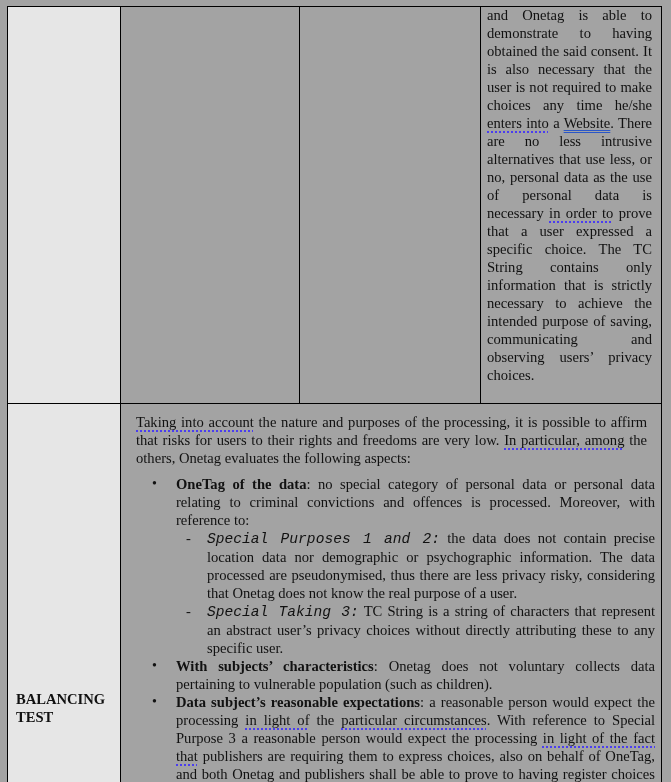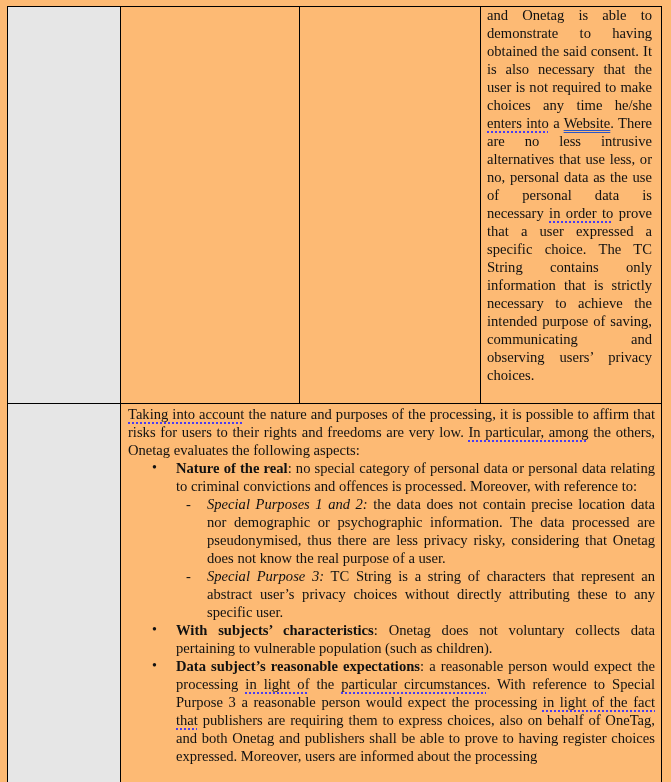--- a/index.html
+++ b/index.html
@@ -1,37 +1,37 @@
 <!DOCTYPE html>
 <html><head>
 <meta charset="utf-8">
 <style>
   html, body { margin:0; padding:0; background:#ffffff; }
   body { width:671px; height:782px; overflow:hidden; position:relative; font-family:"Liberation Serif","DejaVu Serif",serif; color:#111; }
-  .page { position:absolute; left:0; top:0; width:671px; height:782px; background:#fdba74; }
+  .page { position:absolute; left:0; top:0; width:671px; height:782px; background:#a3a3a3; }
   .cell { position:absolute; box-sizing:border-box; }
   .vline { position:absolute; background:#000; width:1px; }
   .hline { position:absolute; background:#000; height:1px; }
   .label-col { background:#e6e6e6; }
   .txt { font-size:14.6px; line-height:18px; text-align:justify; }
   .col4 { position:absolute; left:480px; top:6px; width:172px; padding:0 0 0 7px; box-sizing:border-box; }
   .col4 .txt { text-align:justify; text-align-last:left; }
   .balance { position:absolute; left:128px; top:405px; width:527px; }
-  .balance p { margin:0; }
+  .balance p { margin:8px; }
   .label-text { position:absolute; left:16px; top:690px; font-weight:bold; font-size:14.6px; line-height:18px; }
   .dotted { text-decoration: underline dotted #4a3df0; text-underline-offset:3px; text-decoration-thickness:1.5px; }
   .dbl { text-decoration: underline double #2b57c8; text-underline-offset:2px; }
   ul.bullets { margin:0; padding:0; list-style:none; }
   ul.bullets > li { position:relative; padding-left:48px; }
   ul.bullets > li .bullet { position:absolute; left:24px; top:0; font-size:14px; }
   ul.dashes { margin:0; padding:0; list-style:none; }
   ul.dashes > li { position:relative; padding-left:31px; }
   ul.dashes > li .dash { position:absolute; left:10px; top:0; }
   b { font-weight:bold; }
-  i { font-style:italic; }
+  i { font-style:italic;font-family:Liberation Mono, monospace; }
 </style>
 </head>
 <body>
 
 <div class="page">
 
   <div class="cell label-col" style="left:7px;top:6px;width:114px;height:397px;"></div>
   <div class="cell label-col" style="left:7px;top:403px;width:114px;height:379px;"></div>
 
   <div class="hline" style="left:7px;top:6px;width:655px;"></div>
@@ -42,36 +42,40 @@
   <div class="vline" style="left:480px;top:6px;height:397px;"></div>
   <div class="vline" style="left:661px;top:6px;height:776px;"></div>
 
   <div class="cell" style="left:121px;top:7px;width:178px;height:396px;"></div>
   <div class="cell" style="left:300px;top:7px;width:180px;height:396px;"></div>
 
   <div class="col4">
     <div class="txt" id="col4-text"><span>and Onetag is able to demonstrate to having obtained the said consent. It is also necessary that the user is not required to make choices any time he/she </span><span class="dotted">enters into</span><span> a </span><span class="dbl">Website</span><span>. There are no less intrusive alternatives that use less, or no, personal data as the use of personal data is necessary </span><span class="dotted">in order to</span><span> prove that a user expressed a specific choice. The TC String contains only information that is strictly necessary to achieve the intended purpose of saving, communicating and observing users’ privacy choices.</span></div>
   </div>
 
+  <div class="label-text">
+    <div>BALANCING</div>
+    <div>TEST</div>
+  </div>
 
   <div class="balance txt">
     <p><span class="dotted">Taking into account</span><span> the nature and purposes of the processing, it is possible to affirm that risks for users to their rights and freedoms are very low. </span><span class="dotted">In particular, among</span><span> the others, Onetag evaluates the following aspects:</span></p>
 
     <ul class="bullets">
       <li>
         <span class="bullet">•</span>
-        <b>Nature of the real</b><span>: no special category of personal data or personal data relating to criminal convictions and offences is processed. Moreover, with reference to:</span>
+        <b>OneTag of the data</b><span>: no special category of personal data or personal data relating to criminal convictions and offences is processed. Moreover, with reference to:</span>
         <ul class="dashes">
           <li>
             <span class="dash">-</span>
             <i>Special Purposes 1 and 2:</i><span> the data does not contain precise location data nor demographic or psychographic information. The data processed are pseudonymised, thus there are less privacy risky, considering that Onetag does not know the real purpose of a user.</span>
           </li>
           <li>
             <span class="dash">-</span>
-            <i>Special Purpose 3:</i><span> TC String is a string of characters that represent an abstract user’s privacy choices without directly attributing these to any specific user.</span>
+            <i>Special Taking 3:</i><span> TC String is a string of characters that represent an abstract user’s privacy choices without directly attributing these to any specific user.</span>
           </li>
         </ul>
       </li>
       <li>
         <span class="bullet">•</span>
         <b>With subjects’ characteristics</b><span>: Onetag does not voluntary collects data pertaining to vulnerable population (such as children).</span>
       </li>
       <li>
         <span class="bullet">•</span>
         <b>Data subject’s reasonable expectations</b><span>: a reasonable person would expect the processing </span><span class="dotted">in light of</span><span> the </span><span class="dotted">particular circumstances</span><span>. With reference to Special Purpose 3 a reasonable person would expect the processing </span><span class="dotted">in light of the fact that</span><span> publishers are requiring them to express choices, also on behalf of OneTag, and both Onetag and publishers shall be able to prove to having register choices expressed. Moreover, users are informed about the processing</span>

